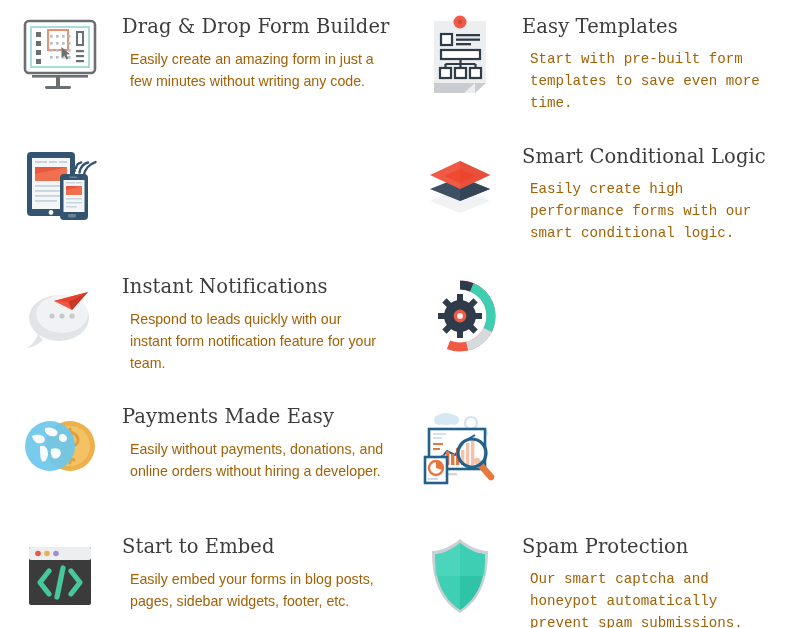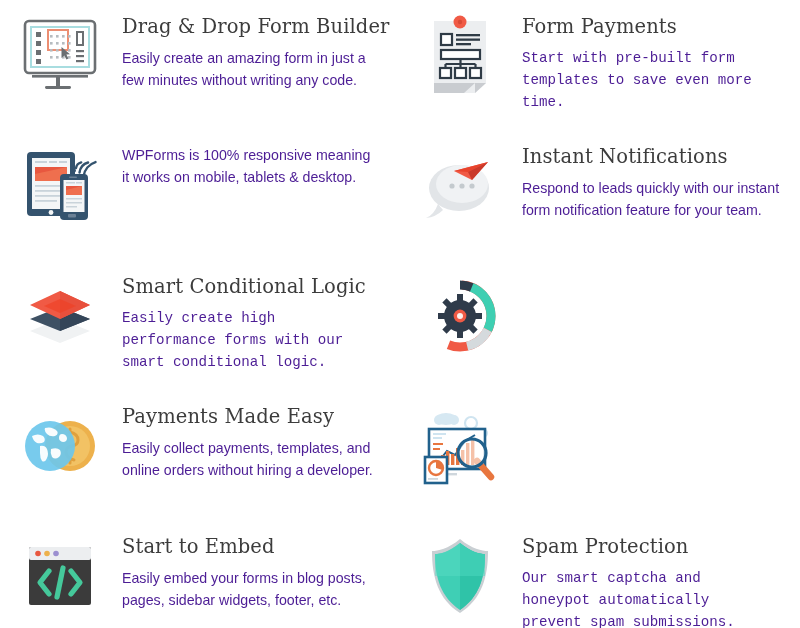--- a/index.html
+++ b/index.html
@@ -46,22 +46,22 @@
     color: #3c3c3c;
     font-weight: 400;
     letter-spacing: 0.1px;
     margin: 0 0 7px 0;
     white-space: nowrap;
   }
   .feature-desc {
     font-family: "Liberation Sans", sans-serif;
     font-size: 14.2px;
     line-height: 22px;
-    color: #4c1d95;
-    margin: 0;
+    color: #a16207;
+    margin: 8px;
     max-width: 258px;
   }
   
   .col-right .feature-desc { max-width: 252px; font-family: Liberation Mono, monospace; }
 </style>
 </head>
 <body>
 
 <div id="features-grid">
 
@@ -125,21 +125,21 @@
           <rect x="36" y="30" width="15" height="2.3"></rect>
         </g>
         <rect x="21" y="37" width="39" height="9" fill="#fff" stroke="#2f3b46" stroke-width="2.2"></rect>
         <path d="M40.5 46 v5 M25.5 51 h30 M25.5 51 v4 M40.5 51 v4 M55.5 51 v4" stroke="#2f3b46" stroke-width="2.2" fill="none"></path>
         <rect x="20" y="55" width="11" height="10" fill="#fff" stroke="#2f3b46" stroke-width="2.2"></rect>
         <rect x="35" y="55" width="11" height="10" fill="#fff" stroke="#2f3b46" stroke-width="2.2"></rect>
         <rect x="50" y="55" width="11" height="10" fill="#fff" stroke="#2f3b46" stroke-width="2.2"></rect>
       </svg>
     </div>
     <div class="feature-text">
-      <h3 class="feature-title">Form Payments</h3>
+      <h3 class="feature-title">Easy Templates</h3>
       <p class="feature-desc">Start with pre-built form templates to save even more time.</p>
     </div>
   </div>
 
   <div class="feature col-left">
     <div class="feature-icon">
       <svg width="84" height="84" viewBox="0 0 84 84">
         <rect x="9" y="8" width="48" height="64" rx="4" fill="#34536e"></rect>
         <rect x="14" y="14" width="38" height="51" fill="#f4f6f7"></rect>
         <circle cx="33" cy="68.5" r="2.4" fill="#f4f6f7"></circle>
@@ -173,21 +173,37 @@
           </g>
         <g fill="none" stroke="#34536e" stroke-width="2.4" stroke-linecap="round">
           <path d="M58 24 a7 7 0 0 1 5.2 -5.6"></path>
           <path d="M61.5 28.5 a12 12 0 0 1 8.6 -10"></path>
           <path d="M65.5 32.5 a17.5 17.5 0 0 1 12 -14.4"></path>
         </g>
         <circle cx="56" cy="26.5" r="2" fill="#34536e"></circle>
       </svg>
     </div>
     <div class="feature-text">
-      <p class="feature-desc">WPForms is 100% responsive meaning it works on mobile, tablets &amp; desktop.</p>
+    </div>
+  </div>
+
+  <div class="feature col-right">
+    <div class="feature-icon">
+      <svg width="84" height="70" viewBox="0 0 84 70">
+        <path d="M42 38 L72 50 L42 62 L12 50 Z" fill="#f0f2f3"></path>
+        <path d="M42 26 L72 38 L42 50 L12 38 Z" fill="#3e5164"></path>
+        <path d="M42 26 L72 38 L42 50 Z" fill="#344558"></path>
+        <path d="M42 10 L72 24 L42 38 L12 24 Z" fill="#f05a45"></path>
+        <path d="M42 10 L72 24 L42 38 Z" fill="#e8503c"></path>
+        <path d="M42 18 L58 25 L42 32 L26 25 Z" fill="#ef3f23" opacity="0.62"></path>
+      </svg>
+    </div>
+    <div class="feature-text">
+      <h3 class="feature-title">Smart Conditional Logic</h3>
+      <p class="feature-desc">Easily create high performance forms with our smart conditional logic.</p>
     </div>
   </div>
 
   <div class="feature col-left">
     <div class="feature-icon">
       <svg width="88" height="80" viewBox="0 0 88 80">
         <ellipse cx="43" cy="42" rx="30" ry="23" fill="#e2e5e8"></ellipse>
         <path d="M22 58 q-4 11 -12 14 q10 -1 17 -8 Z" fill="#e2e5e8"></path>
         <ellipse cx="46" cy="38" rx="26" ry="19" fill="#f0f2f4"></ellipse>
         <g fill="#c4cace">
@@ -196,37 +212,20 @@
             <circle cx="56" cy="40" r="2.6"></circle>
         </g>
         <path d="M38 25 L72 16 L56 34 Z" fill="#f05a45"></path>
         <path d="M38 25 L72 16 L52 26 Z" fill="#e8432c"></path>
         <path d="M52 26 L72 16 L56 34 Z" fill="#c9392a"></path>
       </svg>
     </div>
     <div class="feature-text">
       <h3 class="feature-title">Instant Notifications</h3>
       <p class="feature-desc">Respond to leads quickly with our instant form notification feature for your team.</p>
-    </div>
-  </div>
-
-  <div class="feature col-right">
-    <div class="feature-icon">
-      <svg width="84" height="70" viewBox="0 0 84 70">
-        <path d="M42 38 L72 50 L42 62 L12 50 Z" fill="#f0f2f3"></path>
-        <path d="M42 26 L72 38 L42 50 L12 38 Z" fill="#3e5164"></path>
-        <path d="M42 26 L72 38 L42 50 Z" fill="#344558"></path>
-        <path d="M42 10 L72 24 L42 38 L12 24 Z" fill="#f05a45"></path>
-        <path d="M42 10 L72 24 L42 38 Z" fill="#e8503c"></path>
-        <path d="M42 18 L58 25 L42 32 L26 25 Z" fill="#ef3f23" opacity="0.62"></path>
-      </svg>
-    </div>
-    <div class="feature-text">
-      <h3 class="feature-title">Smart Conditional Logic</h3>
-      <p class="feature-desc">Easily create high performance forms with our smart conditional logic.</p>
     </div>
   </div>
 
   <div class="feature col-right">
     <div class="feature-icon">
       <svg width="84" height="84" viewBox="0 0 84 84">
         <g fill="none" stroke-width="9">
           <circle cx="42" cy="42" r="31" stroke="#f05a45" stroke-dasharray="107 88" stroke-dashoffset="-2" transform="rotate(-90 42 42)"></circle>
           <circle cx="42" cy="42" r="31" stroke="#3ecfb2" stroke-dasharray="52 143" stroke-dashoffset="-11" transform="rotate(-90 42 42)"></circle>
           <circle cx="42" cy="42" r="31" stroke="#d5dadd" stroke-dasharray="27 168" stroke-dashoffset="-63" transform="rotate(-90 42 42)"></circle>
@@ -262,21 +261,21 @@
           <path d="M14 26 q6 -3 11 0 q3 3 1 6 q-3 2 -7 1 q-4 -2 -5 -7 Z"></path>
           <path d="M27 18 q7 -2 12 3 q2 3 -2 5 q-5 1 -8 -2 q-3 -3 -2 -6 Z"></path>
           <path d="M22 36 q5 -1 7 3 q2 5 0 9 q-2 5 -5 3 q-2 -3 -2 -8 q0 -5 0 -7 Z"></path>
           <path d="M33 39 q6 -2 9 1 q2 4 -1 7 q-4 3 -7 0 q-2 -4 -1 -8 Z"></path>
           <path d="M44 24 q4 0 5 4 q0 4 -4 4 q-4 -1 -4 -4 q0 -4 3 -4 Z"></path>
         </g>
       </svg>
     </div>
     <div class="feature-text">
       <h3 class="feature-title">Payments Made Easy</h3>
-      <p class="feature-desc">Easily collect payments, templates, and online orders without hiring a developer.</p>
+      <p class="feature-desc">Easily without payments, donations, and online orders without hiring a developer.</p>
     </div>
   </div>
 
   <div class="feature col-right">
     <div class="feature-icon">
       <svg width="90" height="86" viewBox="0 0 90 86">
         <g fill="#cfe4f0" opacity="0.85">
           <ellipse cx="31" cy="16" rx="11" ry="6"></ellipse>
           <circle cx="24" cy="17" r="5"></circle>
             <circle cx="39" cy="17" r="5"></circle>

